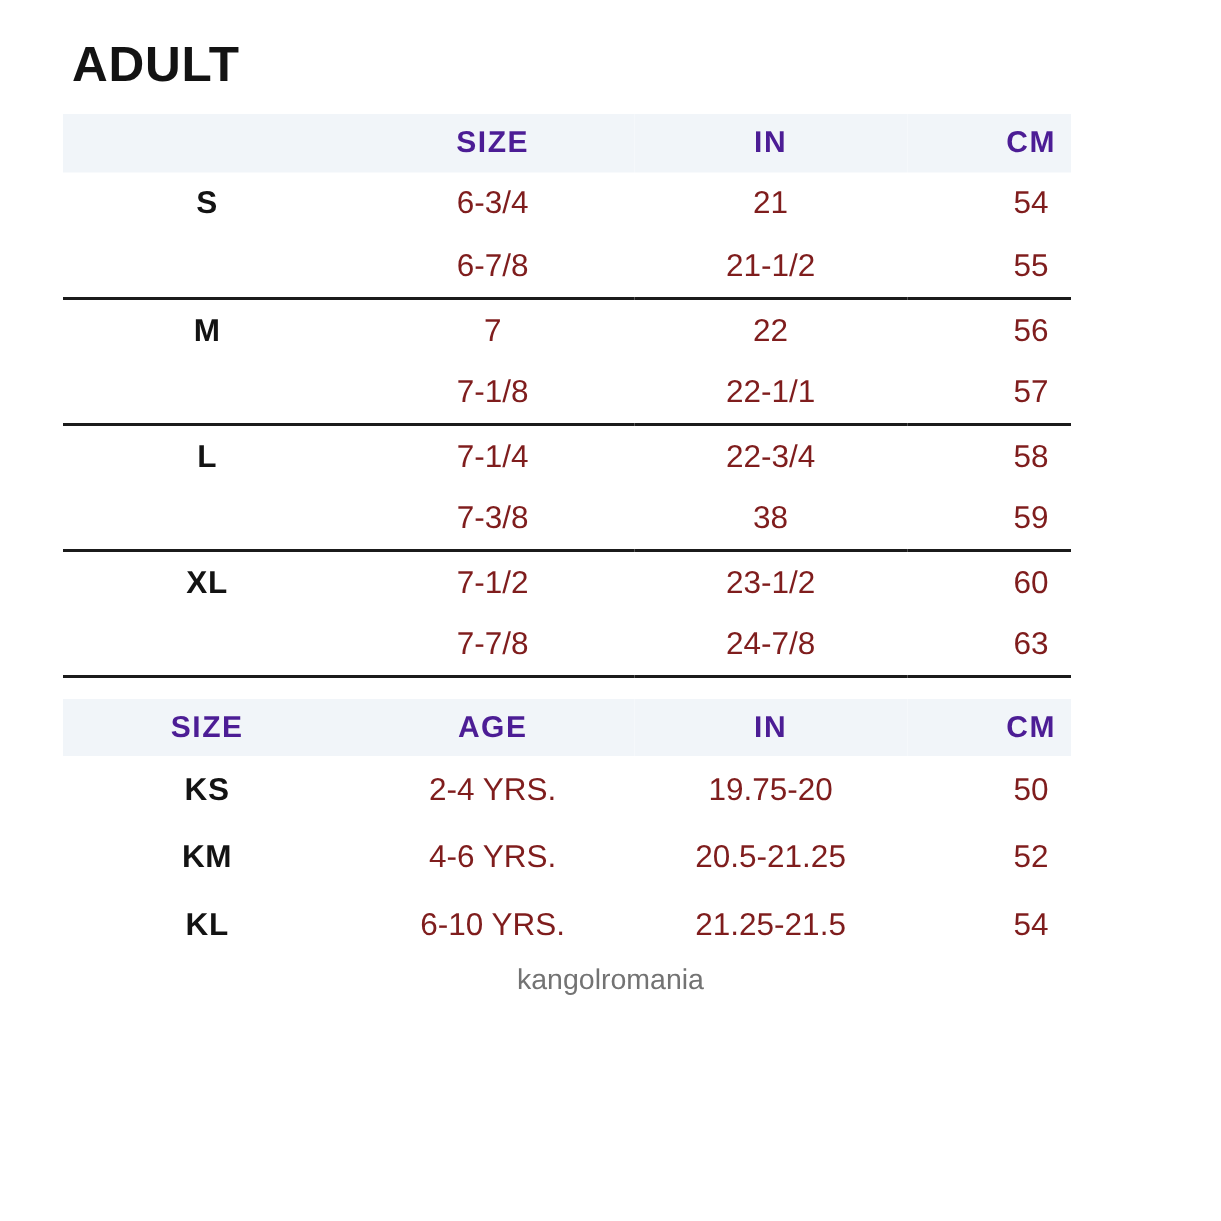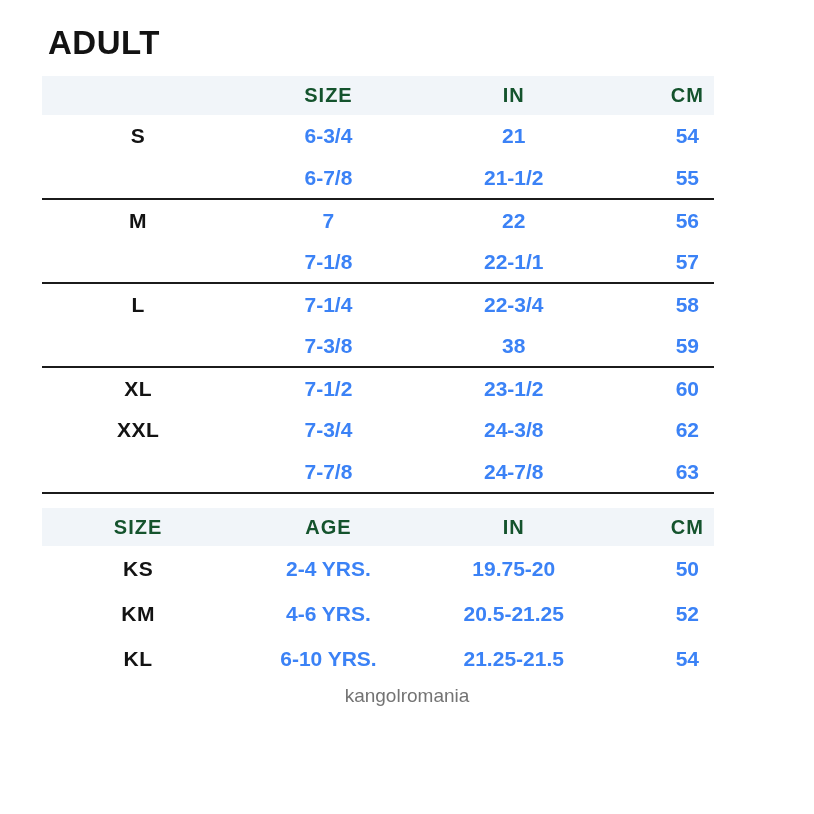--- a/index.html
+++ b/index.html
@@ -37,30 +37,30 @@
   table.size-table col.c2 { width: 25.9%; }
   table.size-table col.c3 { width: 25.0%; }
   table.size-table col.c4 { width: 22.7%; }
 
   table.size-table thead th {
     background: #f1f5f9;
     height: 39px;
     font-size: 20px;
     font-weight: 800;
     letter-spacing: 1px;
-    color: #14532d;
+    color: #4c1d95;
     text-align: center;
     vertical-align: middle;
     padding: 0;
   }
   table.size-table tbody td {
     height: 42px;
     font-size: 21px;
-    font-weight: 700;
-    color: #3b82f6;
+    font-weight: 400;
+    color: #7f1d1d;
     text-align: center;
     vertical-align: middle;
     padding: 0;
   }
   table.size-table tbody td:first-child {
     font-weight: 800;
     color: #131313;
     letter-spacing: 0.5px;
   }
   table.size-table tbody tr.group-end td {
@@ -139,26 +139,20 @@
           <td>7-3/8</td>
           <td>38</td>
           <td>59</td>
         </tr>
         <tr>
           <td>XL</td>
           <td>7-1/2</td>
           <td>23-1/2</td>
           <td>60</td>
         </tr>
-        <tr>
-          <td>XXL</td>
-          <td>7-3/4</td>
-          <td>24-3/8</td>
-          <td>62</td>
-        </tr>
         <tr class="group-end">
           <td></td>
           <td>7-7/8</td>
           <td>24-7/8</td>
           <td>63</td>
         </tr>
       </tbody>
   </table>
 
 

